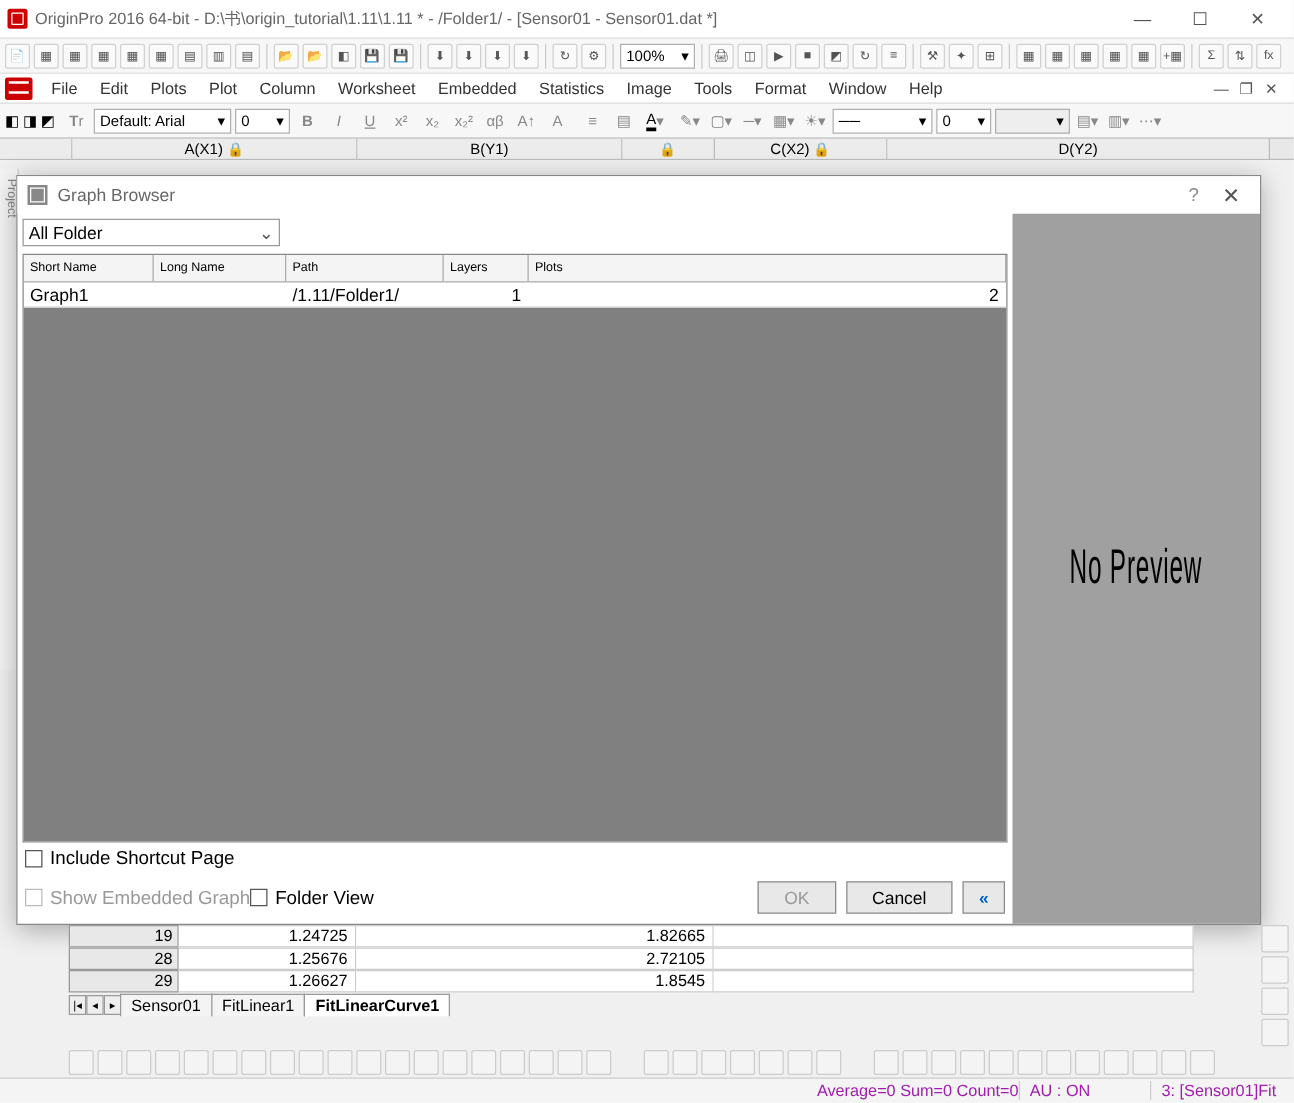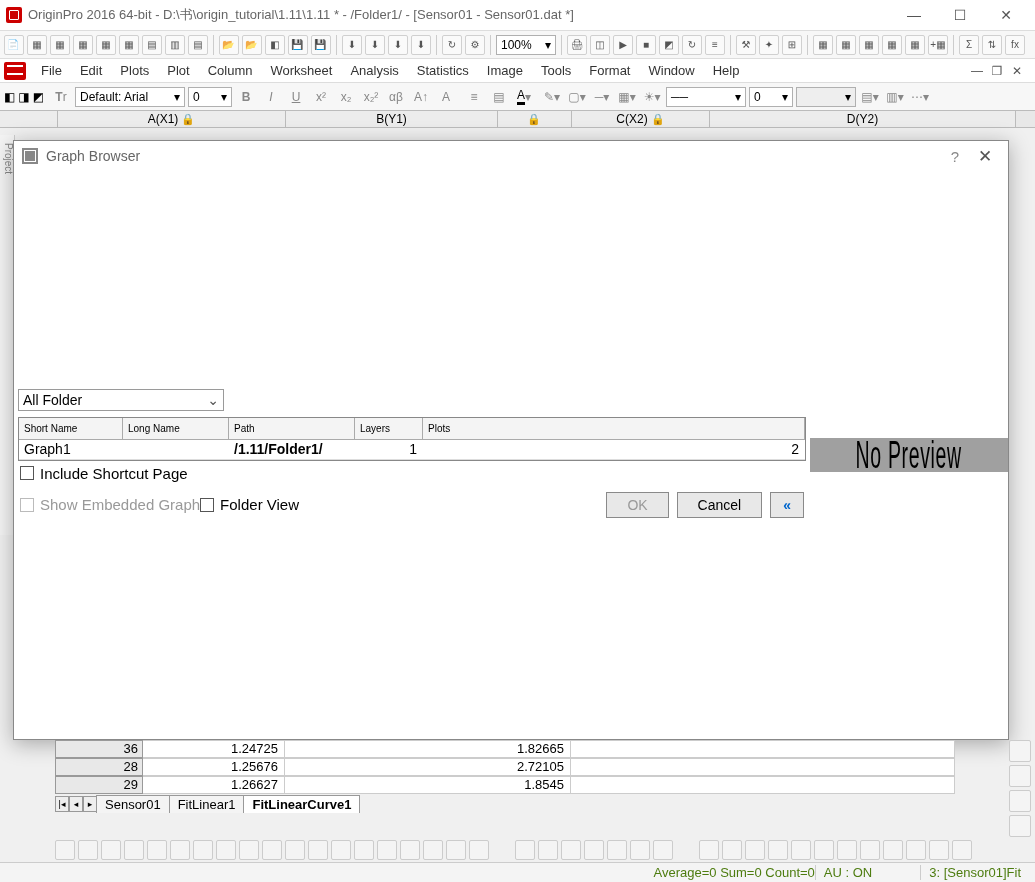--- a/index.html
+++ b/index.html
@@ -43,21 +43,21 @@
 .vtabs div{margin:4px 0;}
 
 
 .dialog { position: absolute; left: 13px; top: 140px; width: 996px; height: 600px; background: #fff; border: 1px solid #888; box-shadow: 0 4px 20px rgba(0,0,0,0.3); display:flex; flex-direction:column;}
 .dialog .dlgtitle { height: 30px; background: #fff; display:flex; align-items:center; padding:0 8px; color:#666; font-size:14px;}
 .dialog .dlgicon { width:16px; height:16px; background:#888; margin-right:8px; position:relative;}
 .dialog .dlgicon::before{content:"";position:absolute;inset:2px;border:1px solid #fff;}
 .dialog .dlgtitle .spacer{flex:1;}
 .dialog .dlgtitle .helpq{ width:30px; text-align:center; color:#888; font-size:15px;}
 .dialog .dlgtitle .closex{ width:30px; text-align:center; color:#555; font-size:17px;}
-.dialog .body { flex:1; display:flex;align-items:center; }
+.dialog .body { flex:1; display:flex; }
 .dialog .leftpanel { flex:1; display:flex; flex-direction:column; padding:4px; }
 .dialog .rightpanel { width: 198px; background:#a0a0a0; display:flex; align-items:center; justify-content:center; font-family: "Times New Roman", serif; font-size:30px; color:#000; transform-origin:center; }
 .dialog .rightpanel span{ transform: scaleX(0.65) scaleY(1.3); letter-spacing:1px; display:inline-block;}
 .folderdrop { width: 206px; height: 22px; border:1px solid #9a9a9a; background:#fff; display:flex; align-items:center; padding:0 4px; font-size:14px; margin-bottom:6px;}
 .folderdrop .caret{ margin-left:auto; color:#555;}
 .tablewrap { flex:1; border:1px solid #888; display:flex; flex-direction:column; overflow:hidden;}
 .thdr { height: 22px; background: #f4f4f4; display:flex; border-bottom:1px solid #aaa; font-size:10px;}
 .thdr .th { border-right:1px solid #aaa; padding:2px 5px; display:flex; align-items:center;}
 .tbody { flex:1; background:#808080; }
 .trow { height:20px; background:#fff; display:flex; font-size:14px; border-bottom:1px solid #ddd;}
@@ -81,21 +81,21 @@
 .sheettabs { height:20px; display:flex; align-items:center; font-size:13px; font-family: "Courier New", monospace;}
 .sheettabs .nav{ width:14px; height:16px; border:1px solid #999; background:#eee; display:flex;align-items:center;justify-content:center;font-size:9px;}
 .sheettabs .tab { padding:1px 8px; border:1px solid #999; background:#f4f4f4; border-bottom:none; position:relative; margin-left:-1px;}
 .sheettabs .tab.active{ background:#fff; font-weight:bold;}
 
 
 .bottbar { position:absolute; left:55px; top:838px; width:940px; height:24px; display:flex; gap:3px; align-items:center;}
 .bottbar .bb{ width:20px;height:20px;border:1px solid #ccc;background:#f4f4f4;border-radius:2px;}
 
 
-.statusbar { position:absolute; left:0; bottom:0; width:1035px; height:20px; background:#f4f4f4; border-top:1px solid #ccc; display:flex; align-items:center; font-size:13px; color:#4d7c0f; padding:0 6px;}
+.statusbar { position:absolute; left:0; bottom:0; width:1035px; height:20px; background:#f4f4f4; border-top:1px solid #ccc; display:flex; align-items:center; font-size:13px; color:#a21caf; padding:0 6px;}
 .statusbar .sf{ padding:0 8px; border-left:1px solid #ccc;}
 .statusbar .first{flex:1; text-align:right; border-left:none;}
 
 
 .rvtb { position:absolute; right:0; top:740px; width:26px; display:flex; flex-direction:column; gap:3px;}
 .rvtb .b{width:22px;height:22px;border:1px solid #ccc;background:#f4f4f4;border-radius:2px;}
 </style>
 </head>
 <body>
 
@@ -164,21 +164,21 @@
 </div>
 
 <div class="menubar">
   <div class="menuicon"></div>
   <div class="menuitem">File</div>
   <div class="menuitem">Edit</div>
   <div class="menuitem">Plots</div>
   <div class="menuitem">Plot</div>
   <div class="menuitem">Column</div>
   <div class="menuitem">Worksheet</div>
-  <div class="menuitem">Analysis</div>
+  <div class="menuitem">Embedded</div>
   <div class="menuitem">Statistics</div>
   <div class="menuitem">Image</div>
   <div class="menuitem">Tools</div>
   <div class="menuitem">Format</div>
   <div class="menuitem">Window</div>
   <div class="menuitem">Help</div>
   <div class="right">
     <div class="mbtn">—</div>
     <div class="mbtn">❐</div>
     <div class="mbtn">✕</div>
@@ -275,21 +275,21 @@
           <div class="th" style="width:104px;">Short Name</div>
           <div class="th" style="width:106px;">Long Name</div>
           <div class="th" style="width:126px;">Path</div>
           <div class="th" style="width:68px;">Layers</div>
           <div class="th" style="flex:1;">Plots</div>
         </div>
         <div class="tbody">
           <div class="trow">
             <div class="td" style="width:104px;">Graph1</div>
             <div class="td" style="width:106px;"></div>
-            <div class="td" style="width:126px;font-weight:bold;">/1.11/Folder1/</div>
+            <div class="td" style="width:126px;">/1.11/Folder1/</div>
             <div class="td" style="width:68px;justify-content:flex-end;">1</div>
             <div class="td" style="flex:1;justify-content:flex-end;">2</div>
           </div>
         </div>
       </div>
       <div class="bottomopts">
         <div class="chkrow">
           <div class="chk"></div>
           <span>Include Shortcut Page</span>
         </div>
@@ -313,21 +313,21 @@
       </div>
     </div>
     <div class="rightpanel">
       <span>No  Preview</span>
     </div>
   </div>
 </div>
 
 <div class="sheetarea">
   <div class="sheetrow">
-    <div class="rownum">36</div>
+    <div class="rownum">19</div>
     <div class="cell c1">1.24725</div>
     <div class="cell c2">1.82665</div>
     <div class="cell c3"></div>
   </div>
   <div class="sheetrow">
     <div class="rownum">28</div>
     <div class="cell c1">1.25676</div>
     <div class="cell c2">2.72105</div>
     <div class="cell c3"></div>
   </div>

